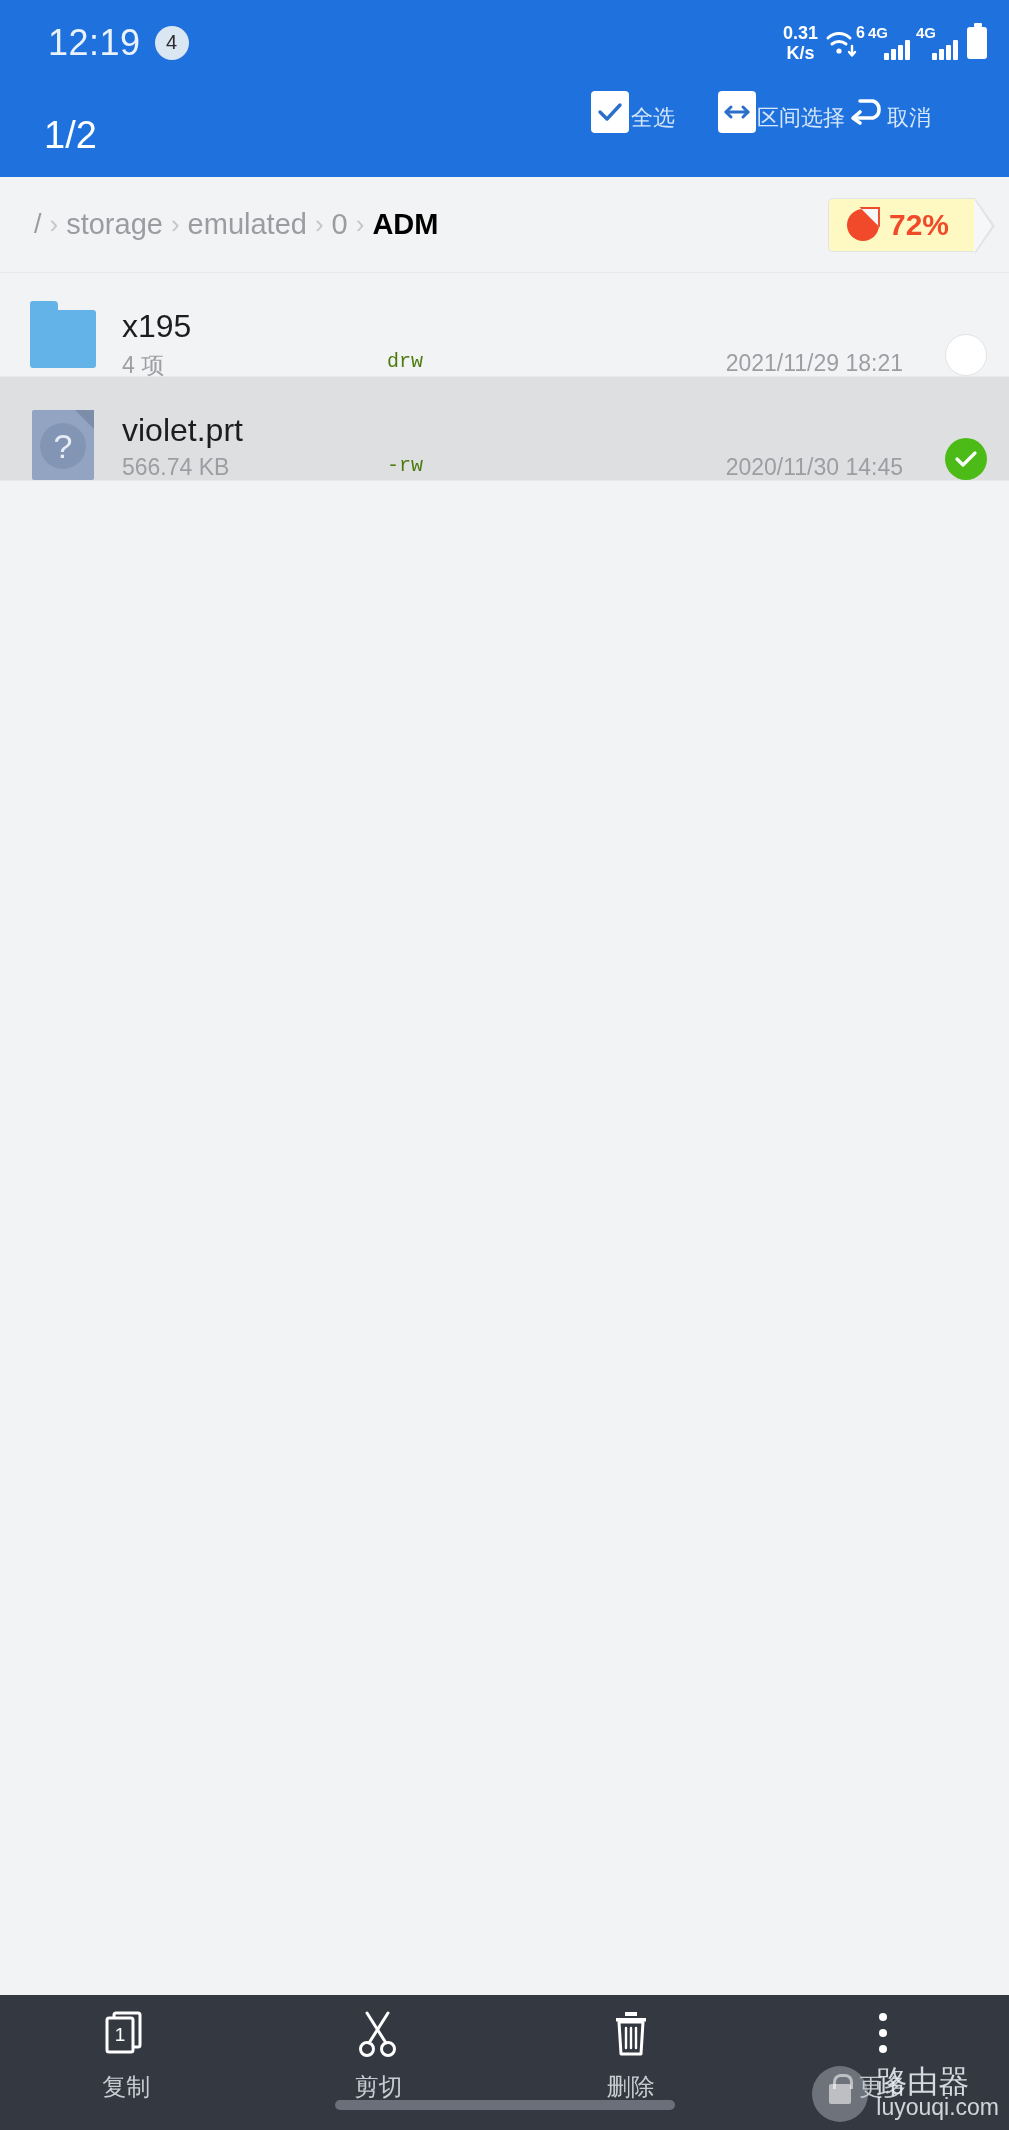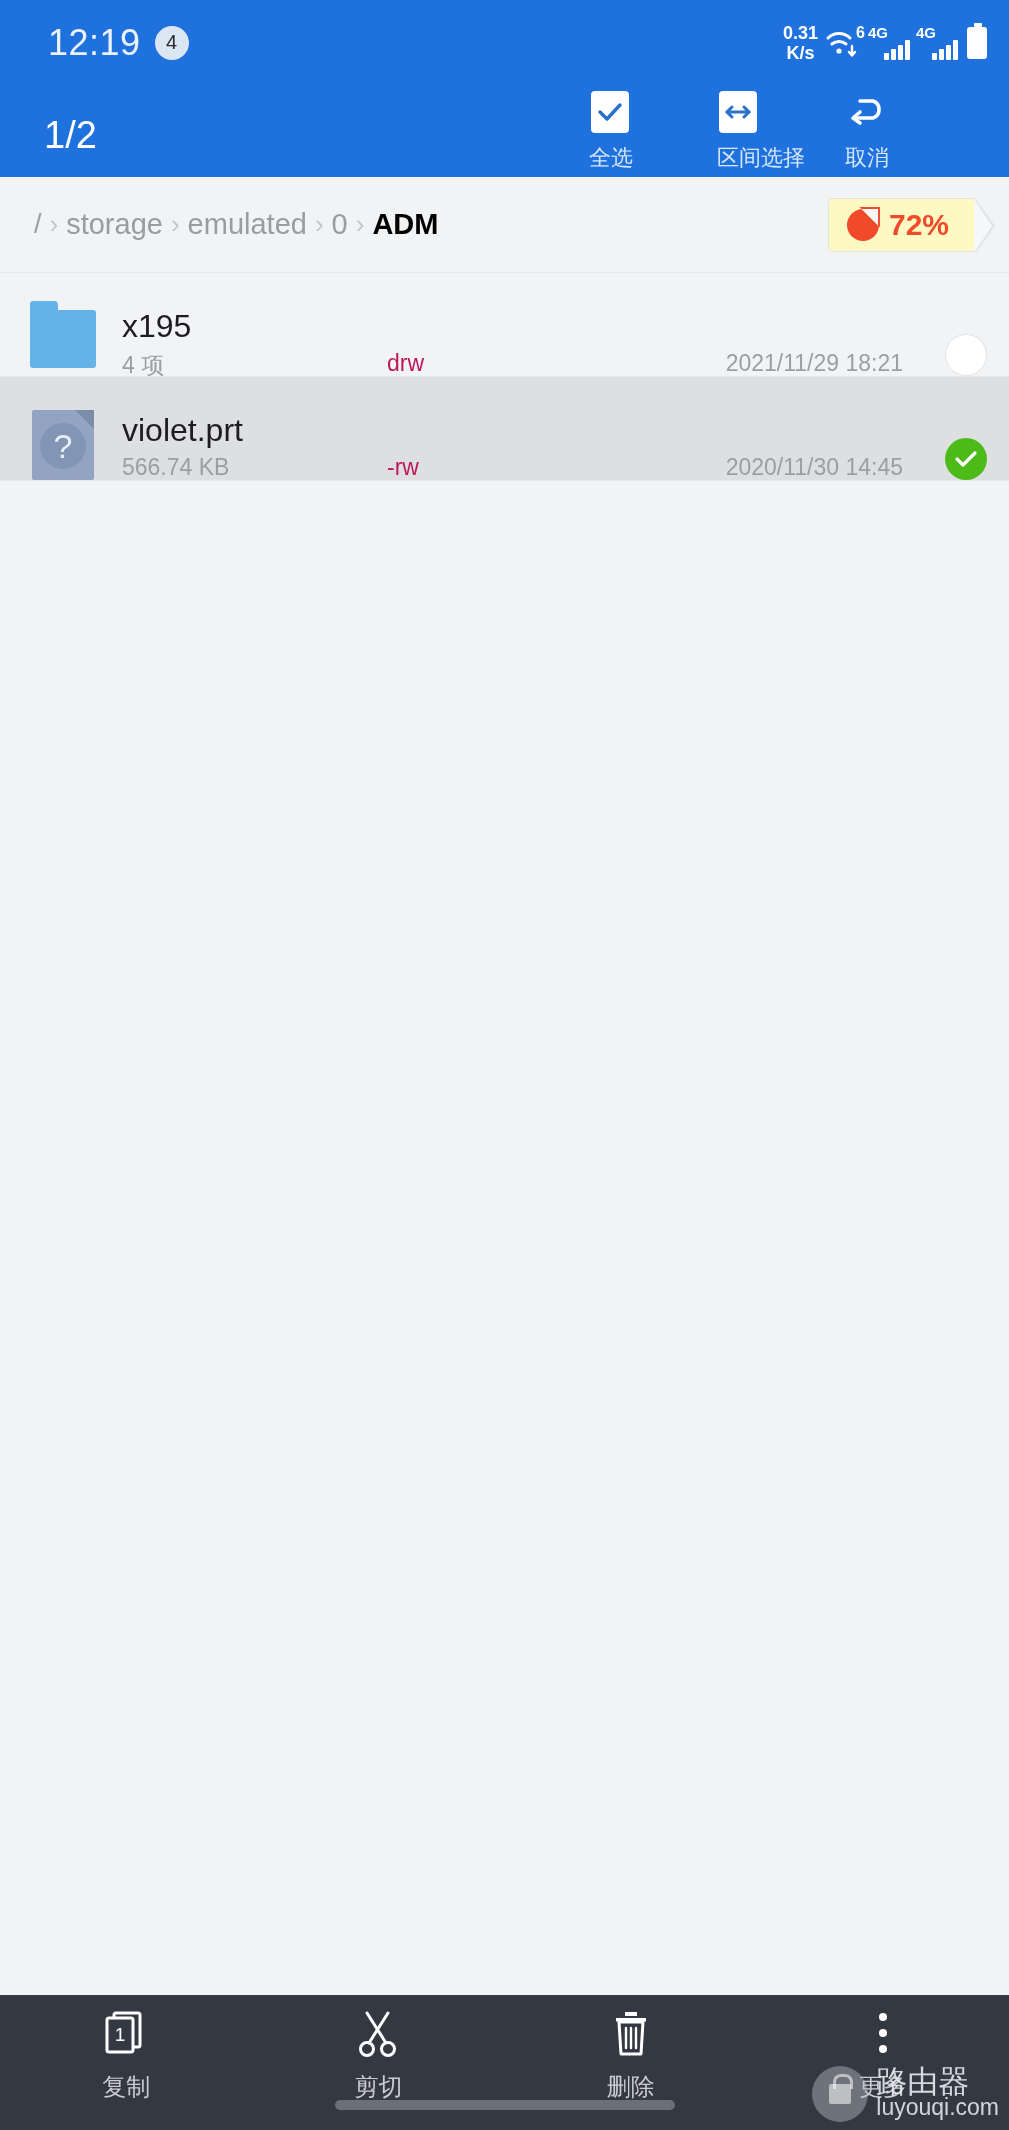--- a/index.html
+++ b/index.html
@@ -95,22 +95,22 @@
   .counter {
     color: #ffffff;
     font-size: 38px;
     align-self: center;
     margin-top: 8px;
   }
   .appbar-spacer { flex: 1; }
   .act {
     width: 128px;
     display: flex;
-    flex-direction: column;
-    align-items: flex-start;
+    flex-direction: row;
+    align-items: flex-end;
     padding-top: 6px;
   }
   .act:last-child { margin-right: 36px; }
   .act-icon {
     width: 42px; height: 42px;
     display: flex; align-items: center; justify-content: center;
   }
   .act-box {
     width: 38px; height: 42px;
     background: #ffffff;
@@ -264,22 +264,23 @@
   .fsub {
     position: absolute;
     left: 0; top: 48px;
     font-size: 23px;
     color: #9c9ea2;
     white-space: nowrap;
   }
   .fperm {
     position: absolute;
     left: 265px; top: 48px;
-    font-size: 23px;
-    color: #be185d;
+    font-size: 20px;
+    color: #4d7c0f;
+    font-family: Liberation Mono, monospace;
   }
   .fdate {
     position: absolute;
     right: 8px; top: 48px;
     font-size: 23px;
     color: #9c9ea2;
     white-space: nowrap;
   }
   .check {
     width: 42px; height: 42px;

